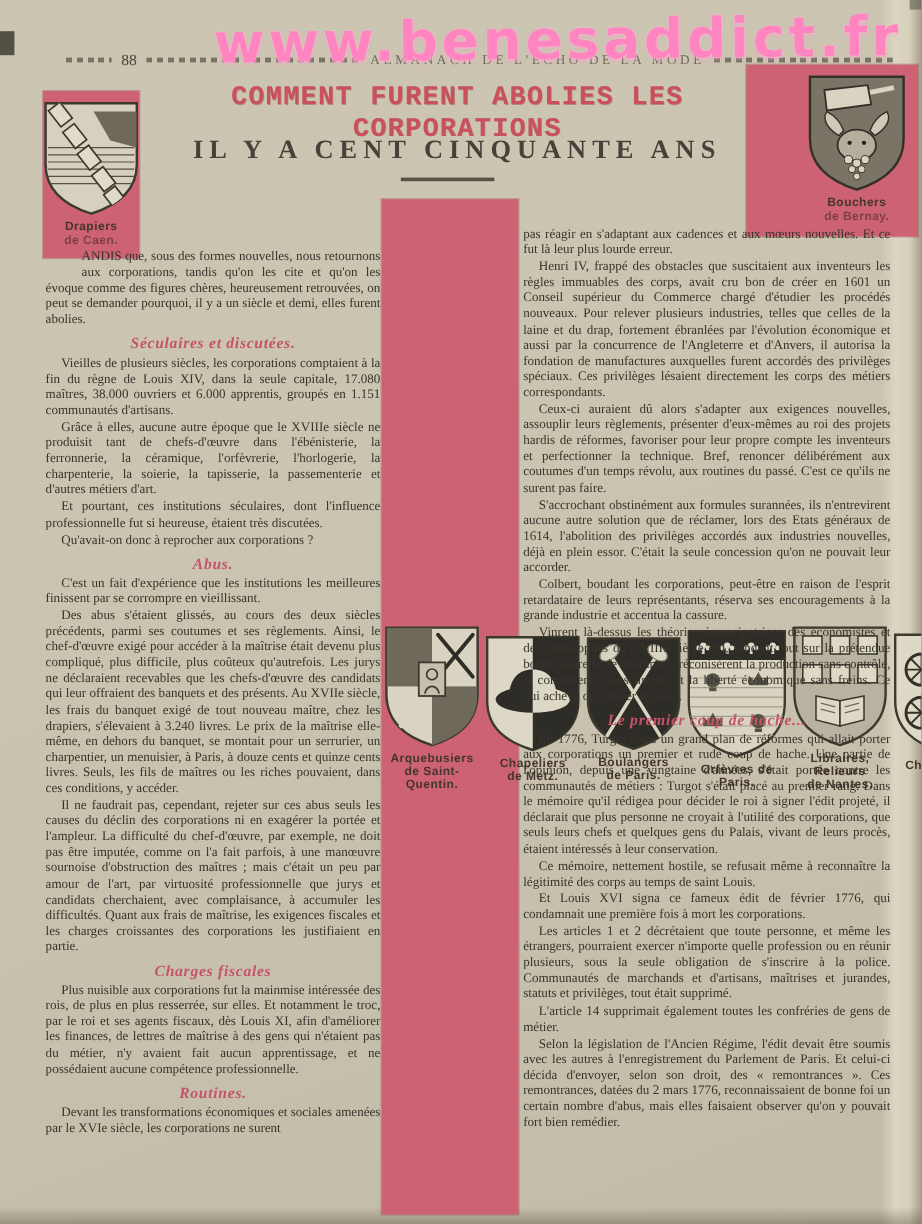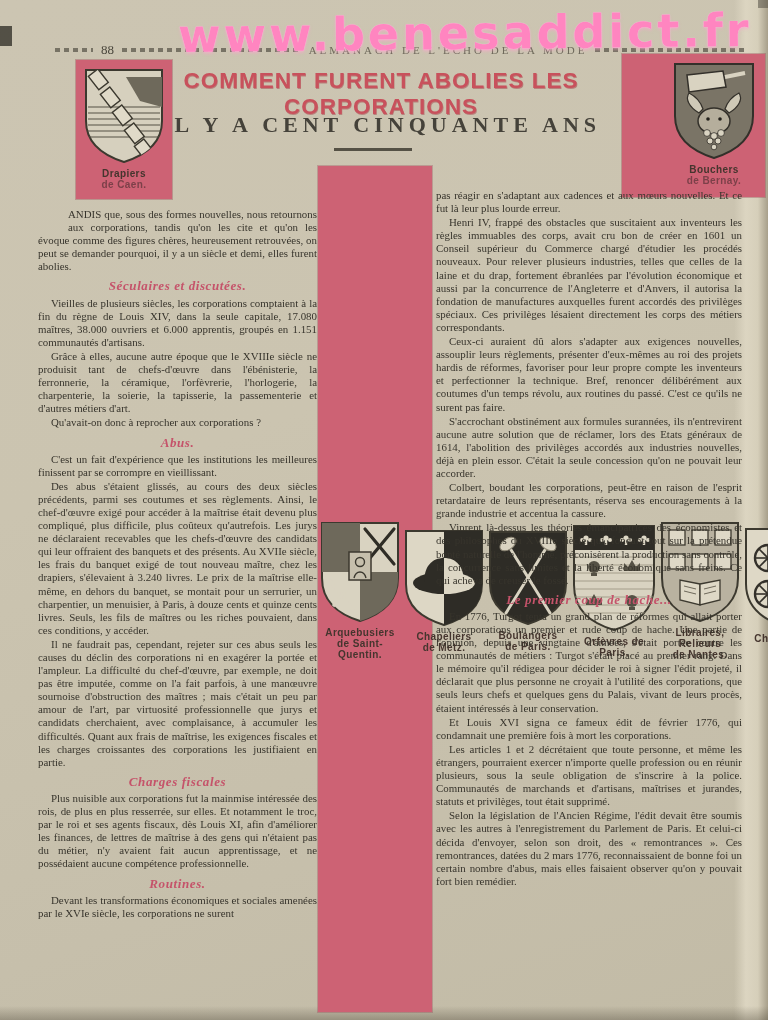--- a/index.html
+++ b/index.html
@@ -23,30 +23,30 @@
   .pagenum{font-size:13px;color:#4a463c;}
 
   
   .watermark{position:absolute;top:6px;left:178px;z-index:40;
     font-family:"DejaVu Sans", sans-serif;font-weight:bold;font-size:46px;letter-spacing:3px;
     color:#ff85c0;text-shadow:0 0 1px #ffd2e6,0 2px 3px rgba(255,160,205,.55);
     transform:rotate(-.6deg);white-space:nowrap;}
 
   
   .title{position:absolute;top:68px;left:138px;width:486px;text-align:center;z-index:5;
-    font-family:Liberation Sans, sans-serif;font-weight:bold;font-size:22.5px;letter-spacing:1px;
+    font-family:Liberation Mono, monospace;font-weight:bold;font-size:22.5px;letter-spacing:1px;
     color:#c8515c;text-shadow:.6px .6px 0 rgba(160,50,60,.45);}
   .subtitle{position:absolute;top:112px;left:138px;width:486px;text-align:center;
     font-size:22px;letter-spacing:5px;color:#45423a;font-weight:600;}
   .title-rule{position:absolute;top:148px;left:334px;width:78px;height:3px;background:#555145;}
 
   
   .badge{position:absolute;background:#cd6274;box-shadow:0 0 0 1px rgba(150,60,75,.35);
     display:flex;flex-direction:column;align-items:center;padding-top:7px;}
-  .badge-left{left:36px;top:60px;width:96px;height:132px;margin-left:40px;}
+  .badge-left{left:36px;top:76px;width:80px;height:132px;}
   .badge-right{left:622px;top:54px;width:102px;height:136px;padding-left:41px;}
   .caption{font-family:"Liberation Sans", sans-serif;font-weight:bold;font-size:10px;line-height:11px;
     text-align:center;color:#45352e;letter-spacing:.4px;margin-top:3px;}
   .caption .l2{color:#7c4049;}
 
   
   .strip{position:absolute;left:318px;top:166px;width:114px;height:846px;background:#cd6274;
     box-shadow:0 0 0 1px rgba(150,60,75,.3);display:flex;flex-direction:row;
     justify-content:space-between;align-items:center;padding:9px 0 7px;box-sizing:border-box;}
   .shield-block{display:flex;flex-direction:column;align-items:center;}
@@ -344,36 +344,39 @@
         <div>Charrons de Paris.</div>
       </div>
     </div>
   </div>
 
   <div id="col-left" class="col col-left">
       <p class="flush"><span class="dropcap-space"></span>ANDIS que, sous des formes nouvelles, nous retournons aux corporations, tandis qu'on les cite et qu'on les évoque comme des figures chères, heureusement retrouvées, on peut se demander pourquoi, il y a un siècle et demi, elles furent abolies.</p>
       <h3>Séculaires et discutées.</h3>
       <p>Vieilles de plusieurs siècles, les corporations comptaient à la fin du règne de Louis XIV, dans la seule capitale, 17.080 maîtres, 38.000 ouvriers et 6.000 apprentis, groupés en 1.151 communautés d'artisans.</p>
       <p>Grâce à elles, aucune autre époque que le XVIIIe siècle ne produisit tant de chefs-d'œuvre dans l'ébénisterie, la ferronnerie, la céramique, l'orfèvrerie, l'horlogerie, la charpenterie, la soierie, la tapisserie, la passementerie et d'autres métiers d'art.</p>
+      <p>Et pourtant, ces institutions séculaires, dont l'influence professionnelle fut si heureuse, étaient très discutées.</p>
       <p>Qu'avait-on donc à reprocher aux corporations ?</p>
       <h3>Abus.</h3>
       <p>C'est un fait d'expérience que les institutions les meilleures finissent par se corrompre en vieillissant.</p>
       <p>Des abus s'étaient glissés, au cours des deux siècles précédents, parmi ses coutumes et ses règlements. Ainsi, le chef-d'œuvre exigé pour accéder à la maîtrise était devenu plus compliqué, plus difficile, plus coûteux qu'autrefois. Les jurys ne déclaraient recevables que les chefs-d'œuvre des candidats qui leur offraient des banquets et des présents. Au XVIIe siècle, les frais du banquet exigé de tout nouveau maître, chez les drapiers, s'élevaient à 3.240 livres. Le prix de la maîtrise elle-même, en dehors du banquet, se montait pour un serrurier, un charpentier, un menuisier, à Paris, à douze cents et quinze cents livres. Seuls, les fils de maîtres ou les riches pouvaient, dans ces conditions, y accéder.</p>
       <p>Il ne faudrait pas, cependant, rejeter sur ces abus seuls les causes du déclin des corporations ni en exagérer la portée et l'ampleur. La difficulté du chef-d'œuvre, par exemple, ne doit pas être imputée, comme on l'a fait parfois, à une manœuvre sournoise d'obstruction des maîtres ; mais c'était un peu par amour de l'art, par virtuosité professionnelle que jurys et candidats cherchaient, avec complaisance, à accumuler les difficultés. Quant aux frais de maîtrise, les exigences fiscales et les charges croissantes des corporations les justifiaient en partie.</p>
       <h3>Charges fiscales</h3>
       <p>Plus nuisible aux corporations fut la mainmise intéressée des rois, de plus en plus resserrée, sur elles. Et notamment le troc, par le roi et ses agents fiscaux, dès Louis XI, afin d'améliorer les finances, de lettres de maîtrise à des gens qui n'étaient pas du métier, n'y avaient fait aucun apprentissage, et ne possédaient aucune compétence professionnelle.</p>
       <h3>Routines.</h3>
       <p>Devant les transformations économiques et sociales amenées par le XVIe siècle, les corporations ne surent</p>
     </div>
   <div id="col-right" class="col col-right">
       <p class="flush">pas réagir en s'adaptant aux cadences et aux mœurs nouvelles. Et ce fut là leur plus lourde erreur.</p>
       <p>Henri IV, frappé des obstacles que suscitaient aux inventeurs les règles immuables des corps, avait cru bon de créer en 1601 un Conseil supérieur du Commerce chargé d'étudier les procédés nouveaux. Pour relever plusieurs industries, telles que celles de la laine et du drap, fortement ébranlées par l'évolution économique et aussi par la concurrence de l'Angleterre et d'Anvers, il autorisa la fondation de manufactures auxquelles furent accordés des privilèges spéciaux. Ces privilèges lésaient directement les corps des métiers correspondants.</p>
       <p>Ceux-ci auraient dû alors s'adapter aux exigences nouvelles, assouplir leurs règlements, présenter d'eux-mêmes au roi des projets hardis de réformes, favoriser pour leur propre compte les inventeurs et perfectionner la technique. Bref, renoncer délibérément aux coutumes d'un temps révolu, aux routines du passé. C'est ce qu'ils ne surent pas faire.</p>
       <p>S'accrochant obstinément aux formules surannées, ils n'entrevirent aucune autre solution que de réclamer, lors des Etats généraux de 1614, l'abolition des privilèges accordés aux industries nouvelles, déjà en plein essor. C'était la seule concession qu'on ne pouvait leur accorder.</p>
       <p>Colbert, boudant les corporations, peut-être en raison de l'esprit retardataire de leurs représentants, réserva ses encouragements à la grande industrie et accentua la cassure.</p>
       <p>Vinrent là-dessus les théories émancipatrices des économistes et des philosophes du XVIIIe siècle qui, fondant tout sur la prétendue bonté naturelle de l'homme, préconisèrent la production sans contrôle, la concurrence sans limites et la liberté économique sans freins. Ce qui acheva de creuser le fossé.</p>
       <h3>Le premier coup de hache...</h3>
       <p>En 1776, Turgot tenta un grand plan de réformes qui allait porter aux corporations un premier et rude coup de hache. Une partie de l'opinion, depuis une vingtaine d'années, s'était portée contre les communautés de métiers : Turgot s'était placé au premier rang. Dans le mémoire qu'il rédigea pour décider le roi à signer l'édit projeté, il déclarait que plus personne ne croyait à l'utilité des corporations, que seuls leurs chefs et quelques gens du Palais, vivant de leurs procès, étaient intéressés à leur conservation.</p>
+      <p>Ce mémoire, nettement hostile, se refusait même à reconnaître la légitimité des corps au temps de saint Louis.</p>
       <p>Et Louis XVI signa ce fameux édit de février 1776, qui condamnait une première fois à mort les corporations.</p>
       <p>Les articles 1 et 2 décrétaient que toute personne, et même les étrangers, pourraient exercer n'importe quelle profession ou en réunir plusieurs, sous la seule obligation de s'inscrire à la police. Communautés de marchands et d'artisans, maîtrises et jurandes, statuts et privilèges, tout était supprimé.</p>
+      <p>L'article 14 supprimait également toutes les confréries de gens de métier.</p>
       <p>Selon la législation de l'Ancien Régime, l'édit devait être soumis avec les autres à l'enregistrement du Parlement de Paris. Et celui-ci décida d'envoyer, selon son droit, des « remontrances ». Ces remontrances, datées du 2 mars 1776, reconnaissaient de bonne foi un certain nombre d'abus, mais elles faisaient observer qu'on y pouvait fort bien remédier.</p>
     </div>
 </div>
 
 </body></html>

